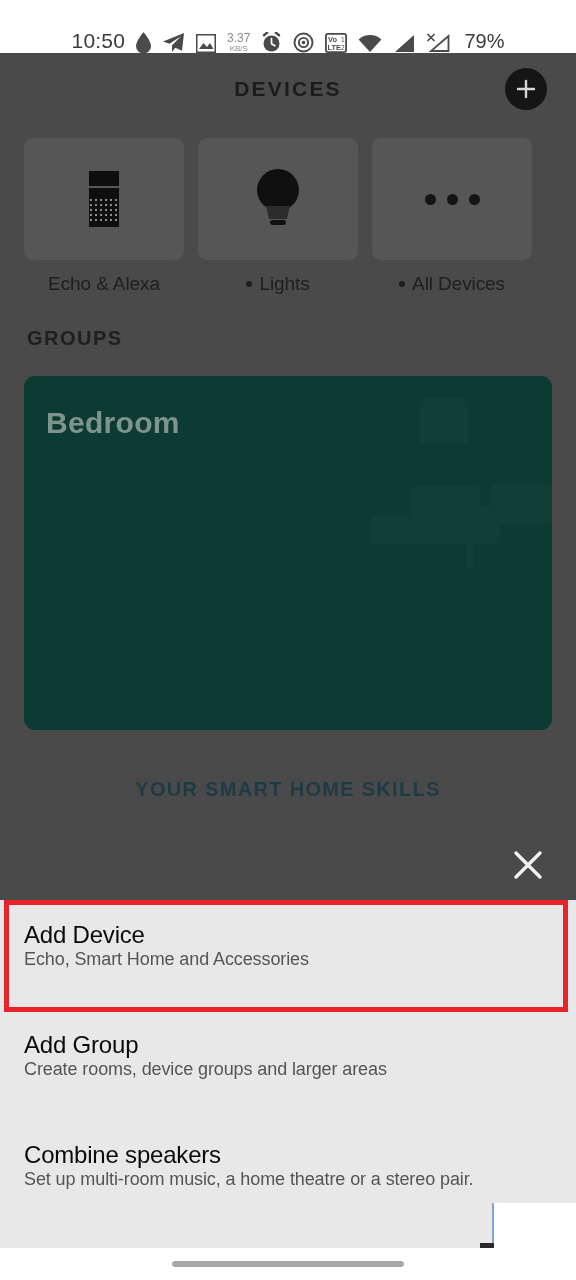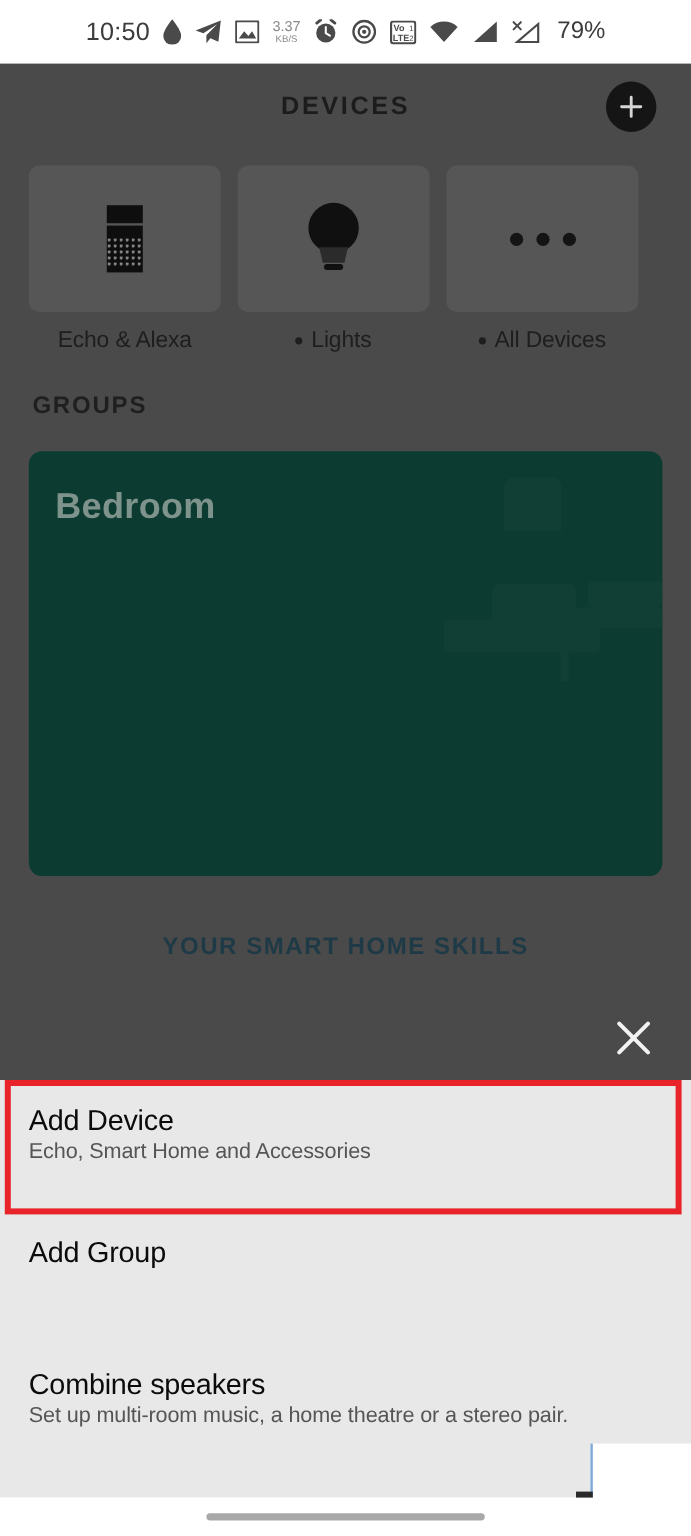--- a/index.html
+++ b/index.html
@@ -14,21 +14,21 @@
     width:576px; height:1280px;
     background:#ffffff;
     overflow:hidden;
   }
 
   
   #status-bar {
     position:absolute; top:0; left:0;
     width:576px; height:53px;
     background:#ffffff;
-    display:flex; align-items:center; justify-content:center;
+    display:flex; align-items:flex-end; justify-content:center;
     gap:11px;
     color:#4a4a4a;
   }
   #status-time {
     font-size:21px; font-weight:400; color:#3c3c3c;
     letter-spacing:0.2px;
   }
   .sb-ic { display:flex; align-items:center; justify-content:center; }
   #status-speed {
     display:flex; flex-direction:column; align-items:center;
@@ -374,20 +374,21 @@
 
   <div id="sheet">
 
     <div class="sheet-item">
       <div class="item-title">Add Device</div>
       <div class="item-sub">Echo, Smart Home and Accessories</div>
     </div>
 
     <div class="sheet-item">
       <div class="item-title">Add Group</div>
+      <div class="item-sub">Create rooms, device groups and larger areas</div>
     </div>
 
     <div class="sheet-item">
       <div class="item-title">Combine speakers</div>
       <div class="item-sub">Set up multi-room music, a home theatre or a stereo pair.</div>
     </div>
 
   </div>
 
   <div id="highlight-box"></div>

